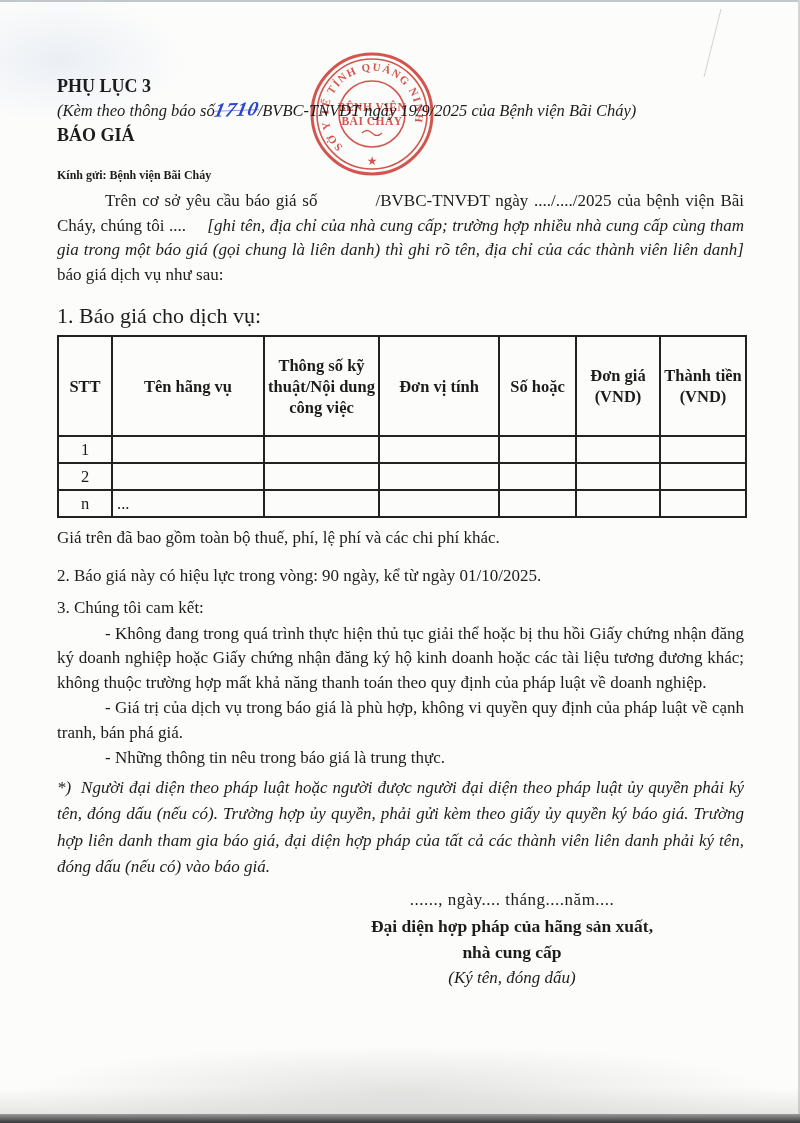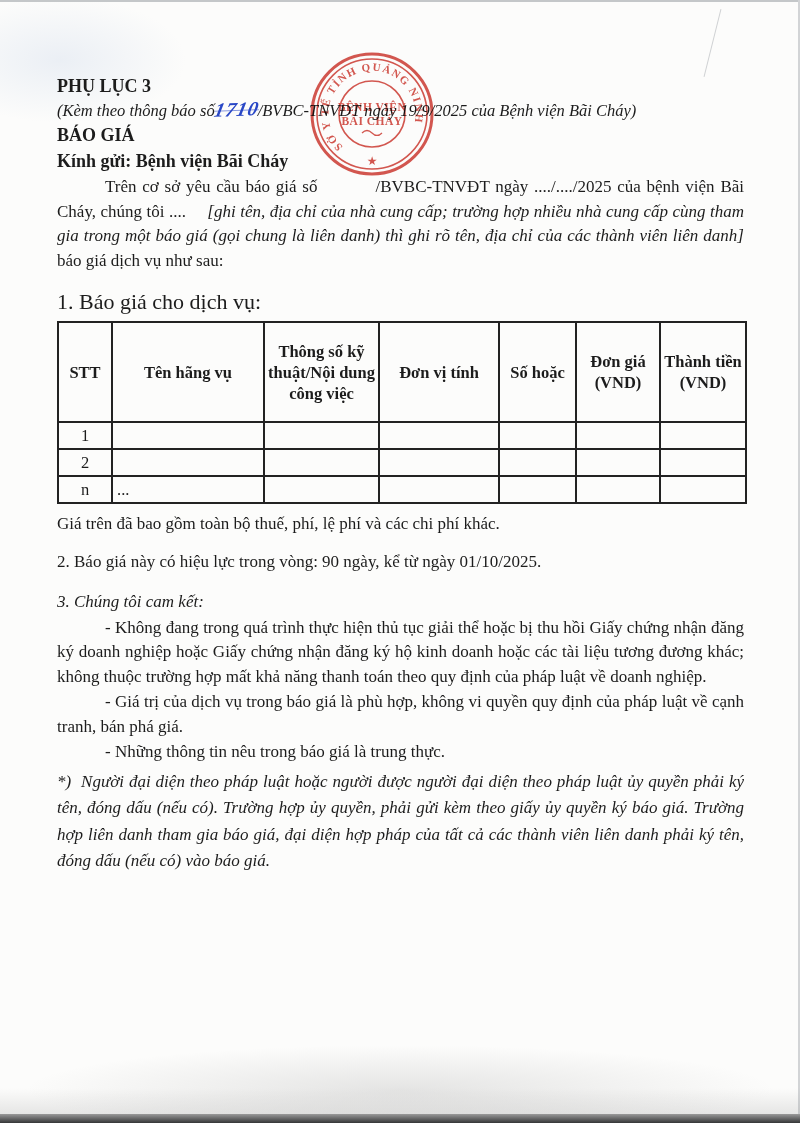--- a/index.html
+++ b/index.html
@@ -35,21 +35,21 @@
     font-size: 20px; line-height: 18px;
     color: #2947c6;
     font-style: italic; font-weight: bold;
     transform: skewX(-14deg) rotate(-2deg);
     letter-spacing: 1px;
     margin: 0 -1px 0 0;
     text-decoration: line-through;
     text-decoration-thickness: 1px;
     text-decoration-color: rgba(41,71,198,.55);
   }
-  .salutation { font-size: 18px; font-weight: bold; line-height: 27px; margin-top: 1px; }
+  .salutation { font-size: 12px; font-weight: bold; line-height: 27px; margin-top: 15px; }
 
   p.body-p { font-size: 17px; line-height: 24.5px; text-align: justify; }
   .indent { text-indent: 48px; }
   .blank-gap { display: inline-block; width: 58px; }
   .it { font-style: italic; margin-left: 17px; }
 
   .sec-heading { font-size: 22px; line-height: 25px; margin-top: 16px; }
 
   table.quote {
     width: 688px;
@@ -64,21 +64,21 @@
     overflow: hidden;
   }
   table.quote th { font-weight: bold; text-align: center; height: 100px; line-height: 21px; padding: 2px 3px; }
   table.quote td { height: 27px; padding: 0 4px; text-align: center; line-height: 18px; }
   table.quote td.cell-left { text-align: left; }
   .col-stt { width: 54px; } .col-ten { width: 152px; } .col-thongso { width: 115px; }
   .col-dvt { width: 120px; } .col-sl { width: 77px; } .col-dongia { width: 84px; } .col-thanhtien { width: 86px; }
 
   .after-table { margin-top: 8px; }
   .sec2 { margin-top: 13px; }
-  .sec3 { margin-top: 16px; font-style: italic; }
+  .sec3 { margin-top: 8px; }
   .commit { margin-top: 1px; }
   .footnote { font-size: 17px; font-style: italic; line-height: 26.5px; text-align: justify; margin-top: 4px; }
   .footnote .star-mark { font-style: italic; }
 
   .sig-block { width: 420px; margin: 6px 22px 0 auto; text-align: center; font-size: 17px; }
   .sig-date { line-height: 26px; letter-spacing: .5px; }
   .sig-line1, .sig-line2 { font-weight: bold; font-size: 17.5px; line-height: 26px; }
   .sig-line3 { font-style: italic; line-height: 26px; }
 
   .stamp {
@@ -189,15 +189,21 @@
     <p class="body-p sec2">2. Báo giá này có hiệu lực trong vòng: 90 ngày, kể từ ngày 01/10/2025.</p>
 
     <p class="body-p sec3">3. Chúng tôi cam kết:</p>
 
     <p class="body-p indent commit">- Không đang trong quá trình thực hiện thủ tục giải thể hoặc bị thu hồi Giấy chứng nhận đăng ký doanh nghiệp hoặc Giấy chứng nhận đăng ký hộ kinh doanh hoặc các tài liệu tương đương khác; không thuộc trường hợp mất khả năng thanh toán theo quy định của pháp luật về doanh nghiệp.</p>
     <p class="body-p indent commit">- Giá trị của dịch vụ trong báo giá là phù hợp, không vi quyền quy định của pháp luật về cạnh tranh, bán phá giá.</p>
     <p class="body-p indent commit">- Những thông tin nêu trong báo giá là trung thực.</p>
 
     <p class="footnote"><span class="star-mark">*)</span>&nbsp;&nbsp;<span>Người đại diện theo pháp luật hoặc người được người đại diện theo pháp luật ủy quyền phải ký tên, đóng dấu (nếu có). Trường hợp ủy quyền, phải gửi kèm theo giấy ủy quyền ký báo giá. Trường hợp liên danh tham gia báo giá, đại diện hợp pháp của tất cả các thành viên liên danh phải ký tên, đóng dấu (nếu có) vào báo giá.</span></p>
 
+    <div class="sig-block">
+      <div class="sig-date">......, ngày.... tháng....năm....</div>
+      <div class="sig-line1">Đại diện hợp pháp của hãng sản xuất,</div>
+      <div class="sig-line2">nhà cung cấp</div>
+      <div class="sig-line3">(Ký tên, đóng dấu)</div>
+    </div>
 
   </div>
 </div>
 
 </body></html>

